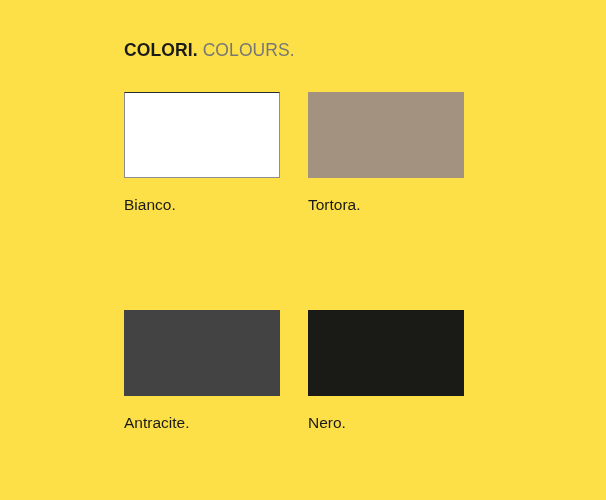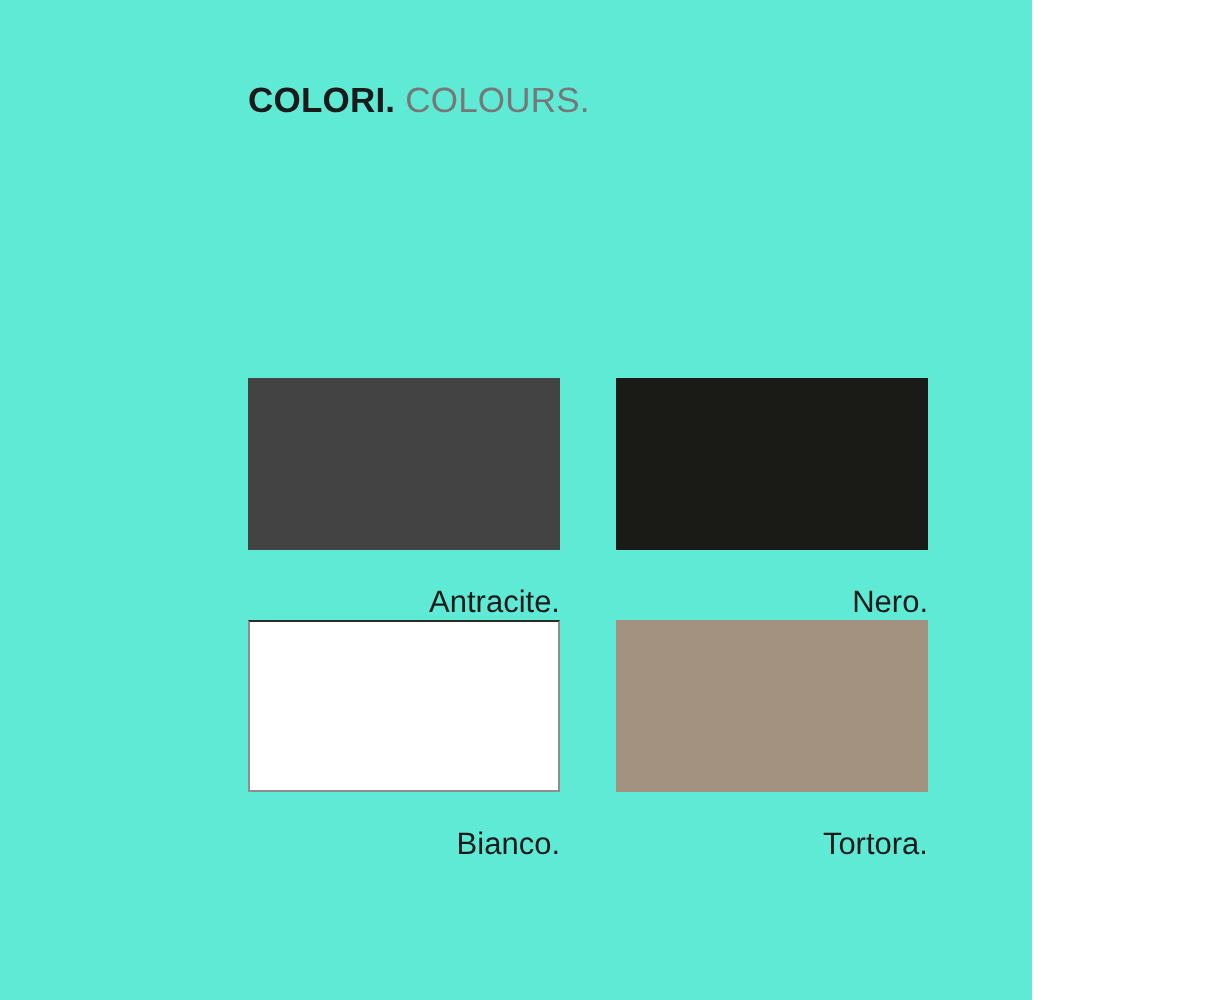--- a/index.html
+++ b/index.html
@@ -12,24 +12,23 @@
     background: #ffffff;
     font-family: "Liberation Sans", sans-serif;
     overflow: hidden;
     position: relative;
   }
 
   #color-sheet {
     position: absolute;
     left: 0;
     top: 0;
-    width: 516px;
+    width: 606px;
     height: 500px;
-    background: #5eead4;
-    text-align: right;
+    background: #fde047;
   }
 
   .sheet-title {
     position: absolute;
     left: 124px;
     top: 42px;
     white-space: nowrap;
     line-height: 1;
   }
   .title-it {
@@ -94,43 +93,43 @@
 <body style="background: rgb(255, 255, 255);">
 
 <div id="color-sheet">
 
   <div class="sheet-title">
     <span class="title-it" style="color: rgb(26, 26, 26);">COLORI.</span><span class="title-en" style="color: rgb(119, 119, 119);">COLOURS.</span>
   </div>
 
   <div class="swatch-grid">
 
+    <div class="swatch-row row-first">
+
+      <div class="swatch-cell">
+        <div class="swatch-chip outlined" style="background: rgb(255, 255, 255);"></div>
+        <div class="swatch-label">Bianco.</div>
+      </div>
+
+      <div class="swatch-cell">
+        <div class="swatch-chip filled" style="background: rgb(163, 146, 127); border-color: rgb(163, 146, 127);"></div>
+        <div class="swatch-label">Tortora.</div>
+      </div>
+
+    </div>
+
     <div class="swatch-row row-second">
 
       <div class="swatch-cell">
         <div class="swatch-chip filled" style="background: rgb(67, 67, 67); border-color: rgb(67, 67, 67);"></div>
         <div class="swatch-label">Antracite.</div>
       </div>
 
       <div class="swatch-cell">
         <div class="swatch-chip filled" style="background: rgb(26, 26, 23); border-color: rgb(26, 26, 23);"></div>
         <div class="swatch-label">Nero.</div>
       </div>
 
     </div>
 
-    <div class="swatch-row row-first">
-
-      <div class="swatch-cell">
-        <div class="swatch-chip outlined" style="background: rgb(255, 255, 255);"></div>
-        <div class="swatch-label">Bianco.</div>
-      </div>
-
-      <div class="swatch-cell">
-        <div class="swatch-chip filled" style="background: rgb(163, 146, 127); border-color: rgb(163, 146, 127);"></div>
-        <div class="swatch-label">Tortora.</div>
-      </div>
-
-    </div>
-
   </div>
 
 </div>
 
 </body></html>

